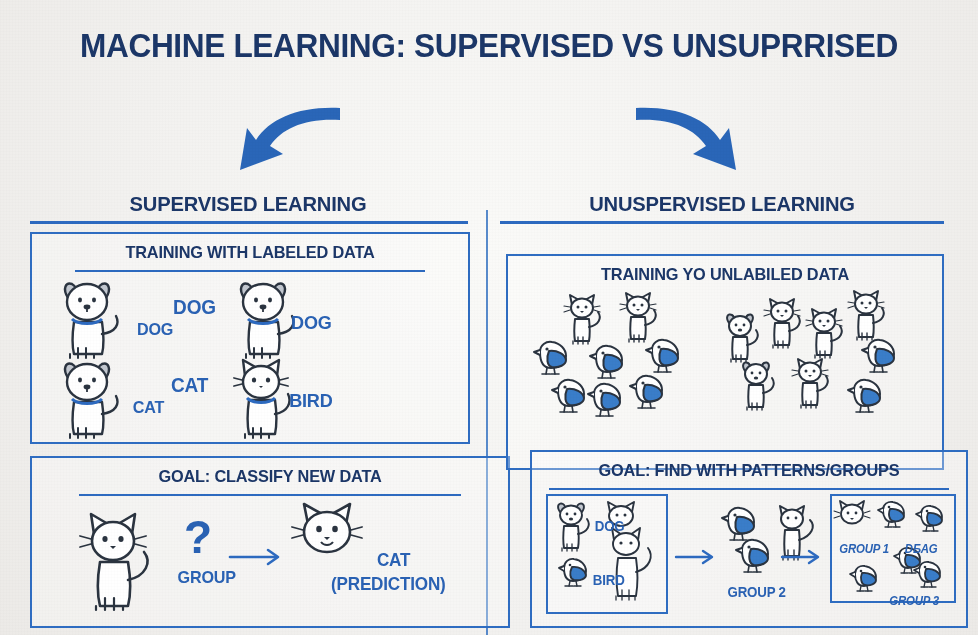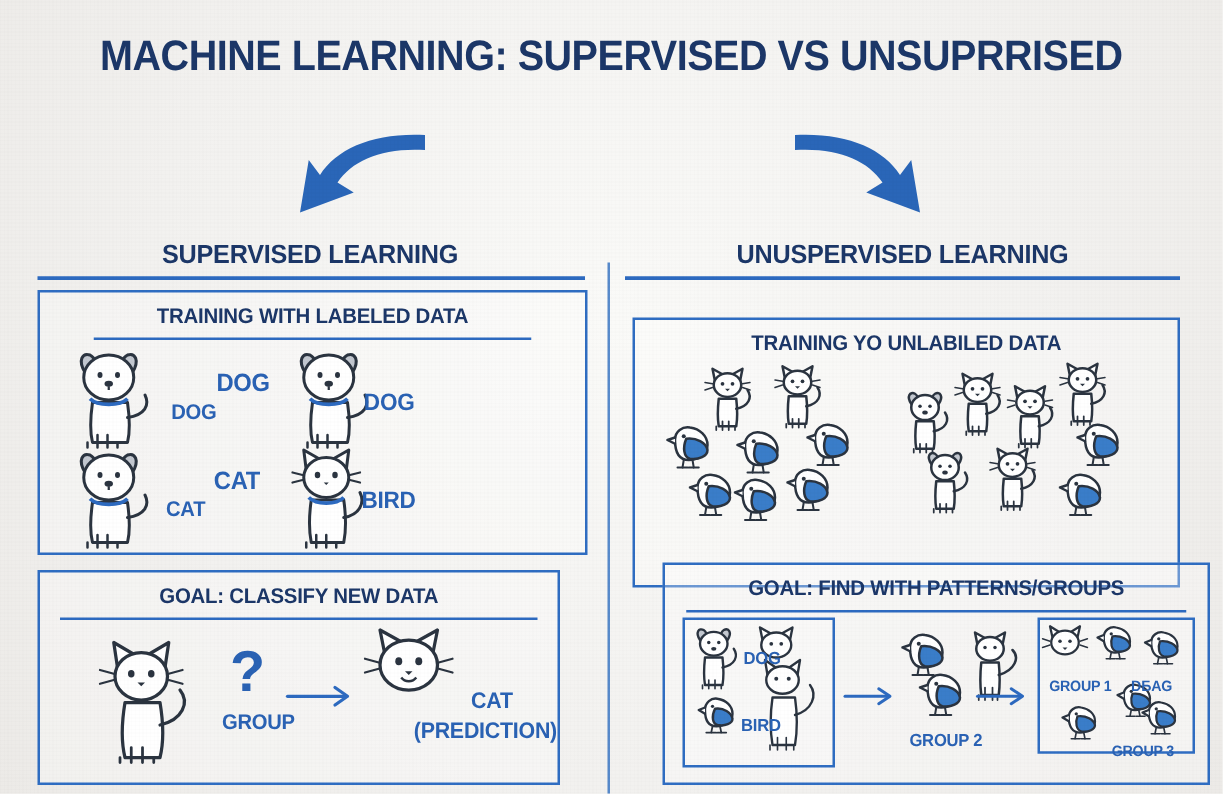--- a/index.html
+++ b/index.html
@@ -97,37 +97,37 @@
     transform: scaleX(0.96);
     white-space: nowrap;
   }
   .panel-rule {
     height: 2px;
     background: #2d6ac0;
     margin: 7px auto 0 auto;
   }
 
   #panel-train-labeled   { left: 30px;  top: 232px; width: 440px; height: 212px; }
-  #panel-goal-classify   { left: 30px;  top: 456px; width: 418px; height: 172px; }
+  #panel-goal-classify   { left: 30px;  top: 456px; width: 480px; height: 172px; }
   #panel-train-unlabeled { left: 506px; top: 238px; width: 438px; height: 216px; margin-top: 16px; }
   #panel-goal-patterns   { left: 530px; top: 450px; width: 438px; height: 178px; }
 
   #panel-train-labeled  .panel-rule { width: 350px; }
   #panel-goal-classify  .panel-rule { width: 382px; }
   #panel-train-unlabeled .panel-rule { width: 0px; height:0; }
   #panel-goal-patterns  .panel-rule { width: 400px; }
 
   
   .sub-box {
     position: absolute;
     border: 2px solid #2f6dc2;
     background: rgba(255,255,255,0.25);
   }
   #cluster-mixed-box   { left: 14px;  top: 42px; width: 122px; height: 120px; }
-  #cluster-result-box  { left: 298px; top: 42px; width: 126px; height: 109px; }
+  #cluster-result-box  { left: 298px; top: 42px; width: 126px; height: 109px; font-style: italic; }
 
   
   .lbl {
     position: absolute;
     color: #2a62b4;
     font-weight: bold;
     font-family: "Liberation Sans", sans-serif;
     letter-spacing: -0.2px;
     white-space: nowrap;
     transform: scaleX(0.95);

